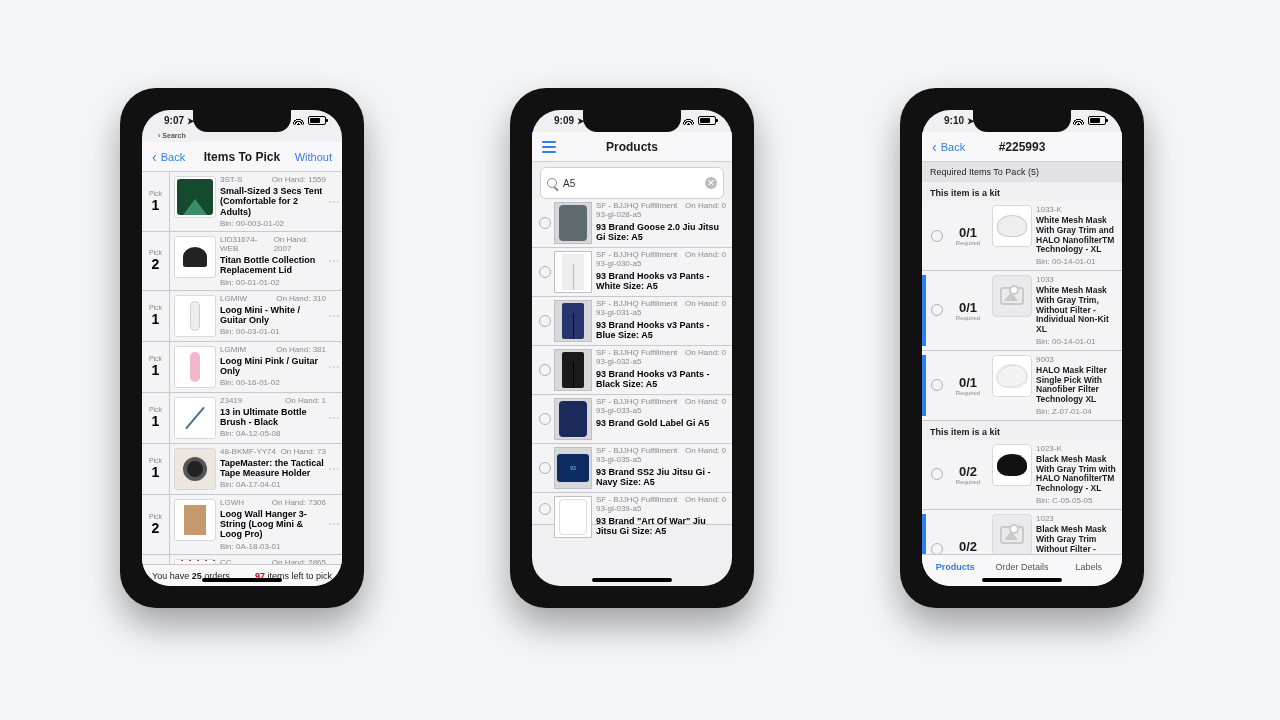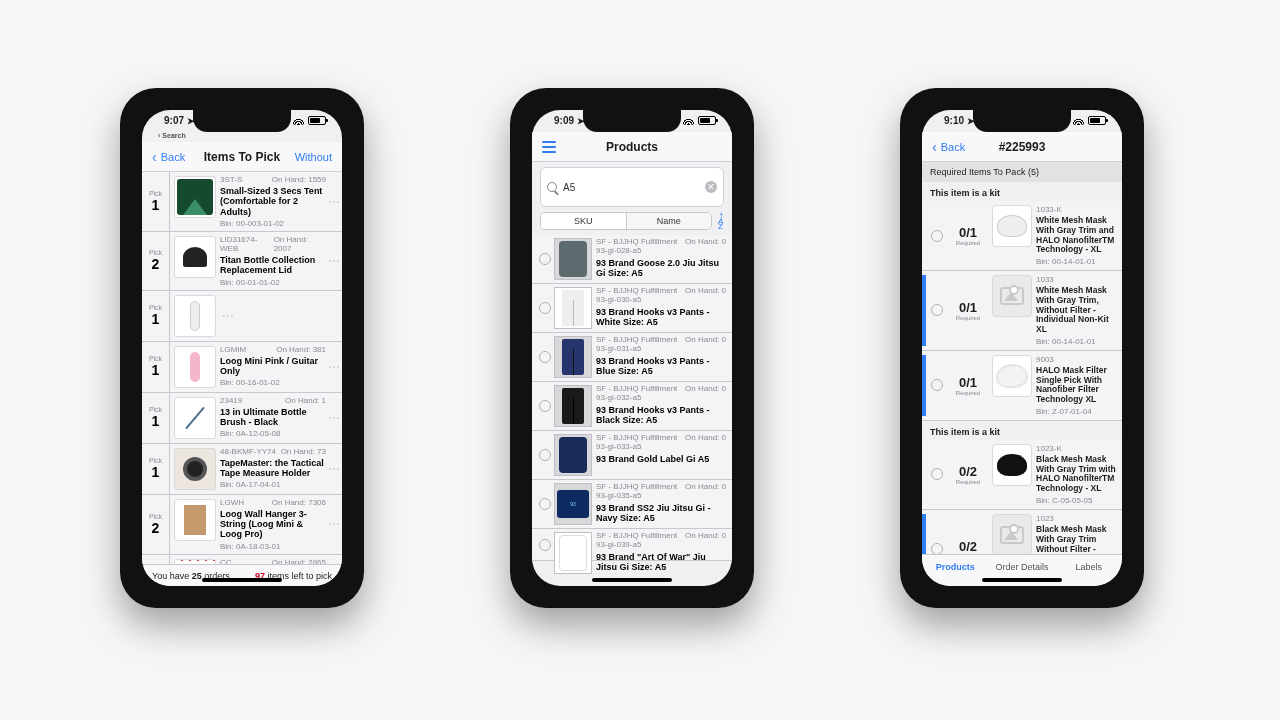--- a/index.html
+++ b/index.html
@@ -201,21 +201,21 @@
     #fff; width:100%;height:100%; }
 
   
   .search-wrap {
     padding: 5px 8px 0 8px;
     flex-shrink: 0;
   }
   .search-field {
     display:flex; align-items:center;
     background:#fff; border:1px solid #d0d0d4; border-radius:6px;
-    height: 40px; padding: 0 6px; font-size: 10px; color:#333;
+    height: 32px; padding: 0 6px; font-size: 10px; color:#333;
   }
   .search-field .mag {
     width:10px;height:10px;border:1.5px solid #888;border-radius:50%;
     position:relative; margin-right:6px;
   }
   .search-field .mag::after {
     content:""; position:absolute; width:5px;height:1.5px;background:#888;
     bottom:-2px; right:-3px; transform:rotate(45deg);
   }
   .search-field .clear {
@@ -403,20 +403,28 @@
               <div class="p1-more">⋮</div>
             </div>
             <div class="p1-row">
               <div class="p1-pick">
                 <span>Pick</span>
                 <span class="qty">1</span>
               </div>
               <div class="p1-thumb th-guitar">
                 <div style="background:#eee;border:1px solid #ccc"></div>
               </div>
+              <div class="p1-info">
+                <div class="p1-top">
+                  <span>LGMIW</span>
+                  <span>On Hand: 310</span>
+                </div>
+                <div class="p1-name">Loog Mini - White / Guitar Only</div>
+                <div class="p1-bin">Bin: 00-03-01-01</div>
+              </div>
               <div class="p1-more">⋮</div>
             </div>
             <div class="p1-row">
               <div class="p1-pick">
                 <span>Pick</span>
                 <span class="qty">1</span>
               </div>
               <div class="p1-thumb th-guitar">
                 <div style="background:#f4b6cd"></div>
               </div>
@@ -534,30 +542,20 @@
                 <span></span>
               </span>
           </span>
           <span class="nav-title">Products</span>
         </div>
         <div class="search-wrap">
           <div class="search-field">
             <span class="mag"></span>
             <span>A5</span>
             <span class="clear">✕</span>
-          </div>
-        </div>
-        <div class="seg-row">
-          <div class="seg">
-            <div>SKU</div>
-            <div>Name</div>
-          </div>
-          <div class="sort-icon">
-            <span>↑</span>
-              <span style="font-size:8px">A<br>Z</span>
           </div>
         </div>
         <div class="scroller" id="p2-list">
             <div class="p2-row">
               <div class="p2-radio">
                 <div class="radio-dot"></div>
               </div>
               <div class="p2-thumb" style="background: rgb(216, 216, 219);">
                 <div class="pt pt-gi1"></div>
               </div>

